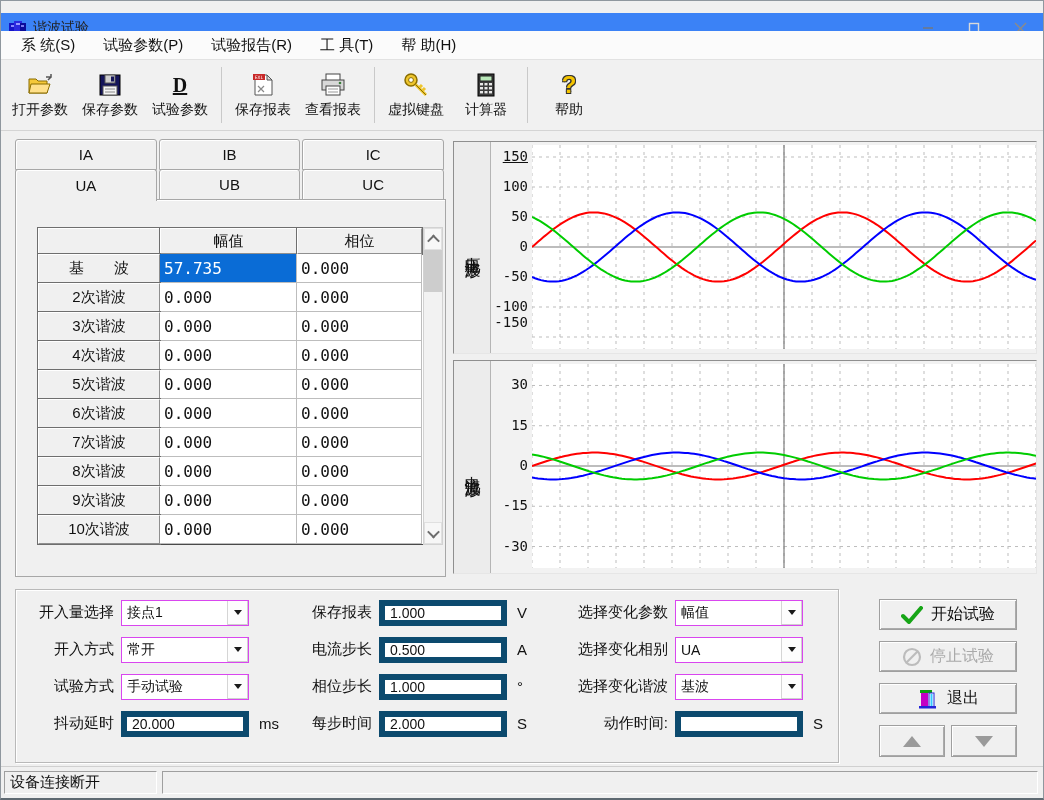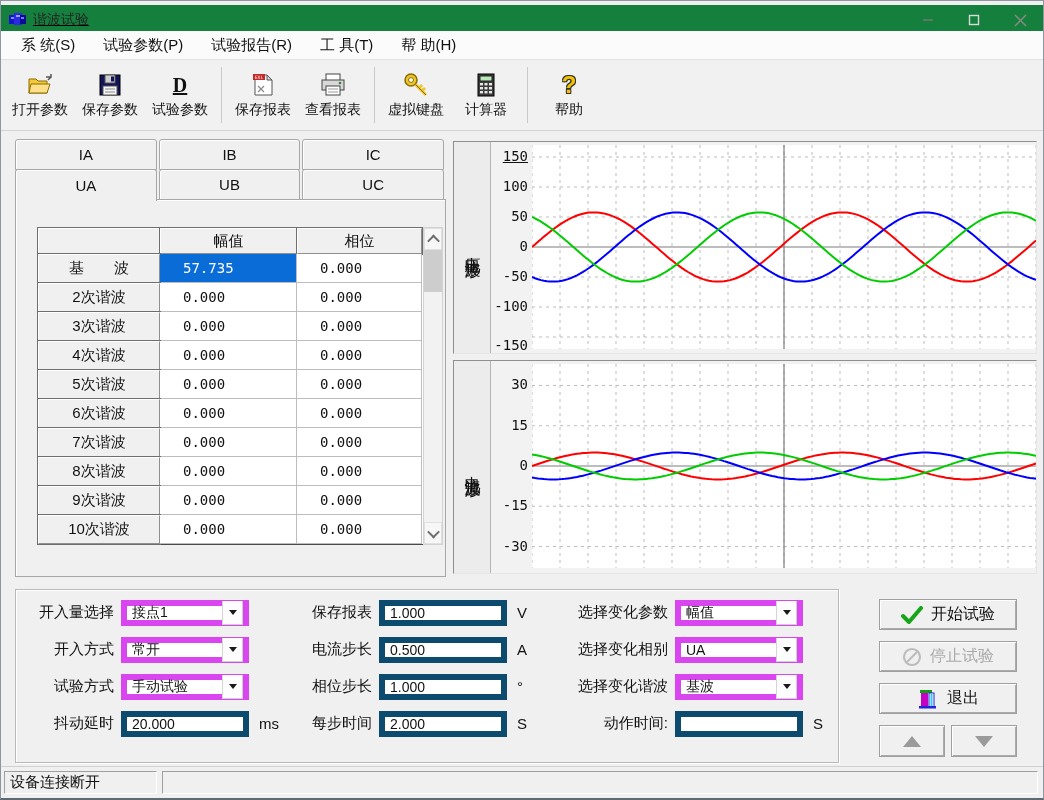--- a/index.html
+++ b/index.html
@@ -1,18 +1,18 @@
 <!DOCTYPE html>
 <html><head>
 <meta charset="utf-8">
 <style>
   html,body{margin:0;padding:0;background:#d8d8d8;font-family:"Liberation Sans","DejaVu Sans",sans-serif;}
   #win{position:relative;width:1044px;height:800px;background:#f0f0f0;border:1px solid #8f979e;border-bottom:2px solid #5f6a72;box-sizing:border-box;overflow:hidden;}
   
-  #titlebar{position:absolute;left:0;top:4px;width:100%;height:30px;background:#15803d;display:flex;align-items:center;text-decoration:underline;}
+  #titlebar{position:absolute;left:0;top:12px;width:100%;height:30px;background:#3b82f6;display:flex;align-items:center;text-decoration:underline;}
   #titlebar .app-icon{width:18px;height:16px;margin:0 6px 0 8px;}
   #titlebar .title{font-size:14px;color:#222;}
   #titlebar .spacer{flex:1;}
   .cap-btn{width:46px;height:30px;display:flex;align-items:center;justify-content:center;}
   
   #menubar{position:absolute;left:0;top:30px;width:100%;height:29px;background:#fbfbfb;border-bottom:1px solid #e2e2e2;display:flex;align-items:center;padding-left:6px;box-sizing:border-box;}
   .menu-item{font-size:15px;color:#111;padding:0 14px;height:100%;display:flex;align-items:center;}
   
   #toolbar{position:absolute;left:0;top:59px;width:100%;height:71px;background:#f1f1f1;border-bottom:1px solid #d4d4d4;display:flex;align-items:center;padding-left:4px;box-sizing:border-box;}
   .tb-btn{width:70px;height:62px;display:flex;flex-direction:column;align-items:center;justify-content:center;gap:2px;}
@@ -30,21 +30,21 @@
   
   #htable{position:absolute;left:21px;top:27px;width:386px;border:1px solid #4a4a4a;background:#fff;}
   .trow{display:flex;height:29px;}
   .trow.head{height:26px;}
   .cell{box-sizing:border-box;display:flex;align-items:center;}
   .c0{width:122px;}
   .c1{width:137px;}
   .c2{width:125px;}
   .hcell{background:#f0f0f0;justify-content:center;font-size:15px;color:#111;border:1px solid;border-color:#ffffff #8f8f8f #8f8f8f #ffffff;box-shadow:0 0 0 1px #6e6e6e;}
   .rowhdr{background:#f0f0f0;justify-content:center;font-size:15px;color:#111;border:1px solid;border-color:#ffffff #8f8f8f #8f8f8f #ffffff;box-shadow:0 0 0 1px #6e6e6e;}
-  .vcell{background:#fff;font-family:"DejaVu Sans Mono","Liberation Mono",monospace;font-size:14px;color:#111;padding-left:23px;border-right:1px solid #bdbdbd;border-bottom:1px solid #bdbdbd;}
+  .vcell{background:#fff;font-family:"DejaVu Sans Mono","Liberation Mono",monospace;font-size:16px;color:#111;padding-left:4px;border-right:1px solid #bdbdbd;border-bottom:1px solid #bdbdbd;}
   .vcell.sel{background:#0a6cd6;color:#fff;}
   
   #vscroll{position:absolute;left:407px;top:27px;width:20px;height:318px;background:#f2f2f2;border:1px solid #d2d2d2;box-sizing:border-box;display:flex;flex-direction:column;align-items:center;}
   .sb-btn{width:18px;height:22px;background:#f7f7f7;border:1px solid #e0e0e0;box-sizing:border-box;display:flex;align-items:center;justify-content:center;}
   .chev{width:7px;height:7px;border-left:2px solid #6d6d6d;border-top:2px solid #6d6d6d;}
   .chev.up{transform:rotate(45deg) translate(1px,1px);}
   .chev.down{transform:rotate(-135deg) translate(1px,1px);}
   #sb-thumb{width:18px;height:42px;background:#cdcdcd;}
   #sb-track{flex:1;}
   
@@ -62,21 +62,21 @@
   #groupbox{position:absolute;left:14px;top:588px;width:824px;height:174px;border:1px solid #b9b9b9;box-shadow:1px 1px 0 #fff, inset 1px 1px 0 #fff;box-sizing:border-box;}
   .ctl-col{position:absolute;top:9px;display:flex;flex-direction:column;gap:10px;}
   #ctl-col1{left:6px;}
   #ctl-col2{left:284px;}
   #ctl-col3{left:548px;justify-content:center;}
   .ctl-row{display:flex;align-items:center;height:27px;}
   .ctl-label{text-align:right;font-size:15px;color:#111;margin-right:7px;white-space:nowrap;}
   #ctl-col1 .ctl-label{width:92px;}
   #ctl-col2 .ctl-label{width:72px;}
   #ctl-col3 .ctl-label{width:104px;}
-  .combo{width:128px;height:26px;background:#fff;border:6px solid #d946ef;box-sizing:border-box;display:flex;align-items:center;}
+  .combo{width:128px;height:26px;background:#fff;border:1px solid #d946ef;box-sizing:border-box;display:flex;align-items:center;}
   .combo-val{flex:1;font-size:14px;color:#111;padding-left:5px;overflow:hidden;white-space:nowrap;}
   .combo-btn{width:20px;height:24px;background:#fdfdfd;border-left:1px solid #d5d5d5;display:flex;align-items:center;justify-content:center;box-shadow:inset -1px -1px 0 #cfcfcf;}
   .tri-down{width:0;height:0;border-left:4px solid transparent;border-right:4px solid transparent;border-top:5px solid #1a1a1a;}
   .txt{width:128px;height:26px;background:#fff;border:6px solid #0c4a6e;box-sizing:border-box;font-size:14px;font-family:Liberation Sans, sans-serif;color:#111;padding:0 0 0 5px;outline:none;}
   .unit{font-size:15px;color:#111;margin-left:10px;}
   
   .act-btn{position:absolute;left:878px;width:138px;height:31px;background:#f0f0f0;border:1px solid #9f9f9f;box-shadow:inset 1px 1px 0 #ffffff, inset -1px -1px 0 #ababab;display:flex;align-items:center;justify-content:center;gap:8px;font-size:16px;color:#111;box-sizing:border-box;}
   #btn-start{top:598px;}
   #btn-stop{top:640px;color:#a9a9a9;}
   #btn-exit{top:682px;}
@@ -319,21 +319,21 @@
       <span class="chart-vtitle">电压波形</span>
     </div>
     <div class="chart-body">
       <div class="chart-yaxis" id="vchart-y">
           <div class="ytick" style="top: 3px; text-decoration: underline;">150</div>
           <div class="ytick" style="top: 33px;">100</div>
           <div class="ytick" style="top: 63px;">50</div>
           <div class="ytick" style="top: 93px;">0</div>
           <div class="ytick" style="top: 123px;">-50</div>
           <div class="ytick" style="top: 153px;">-100</div>
-          <div class="ytick" style="top: 192px;">-150</div>
+          <div class="ytick" style="top: 169px;">-150</div>
         </div>
       <div class="chart-plot">
         <svg id="vchart-svg" width="504" height="204">
             <line x1="0" y1="0" x2="0" y2="204" stroke="#bdbdbd" stroke-dasharray="3,4"></line>
             <line x1="28" y1="0" x2="28" y2="204" stroke="#bdbdbd" stroke-dasharray="3,4"></line>
             <line x1="56" y1="0" x2="56" y2="204" stroke="#bdbdbd" stroke-dasharray="3,4"></line>
             <line x1="84" y1="0" x2="84" y2="204" stroke="#bdbdbd" stroke-dasharray="3,4"></line>
             <line x1="112" y1="0" x2="112" y2="204" stroke="#bdbdbd" stroke-dasharray="3,4"></line>
             <line x1="140" y1="0" x2="140" y2="204" stroke="#bdbdbd" stroke-dasharray="3,4"></line>
             <line x1="168" y1="0" x2="168" y2="204" stroke="#bdbdbd" stroke-dasharray="3,4"></line>

